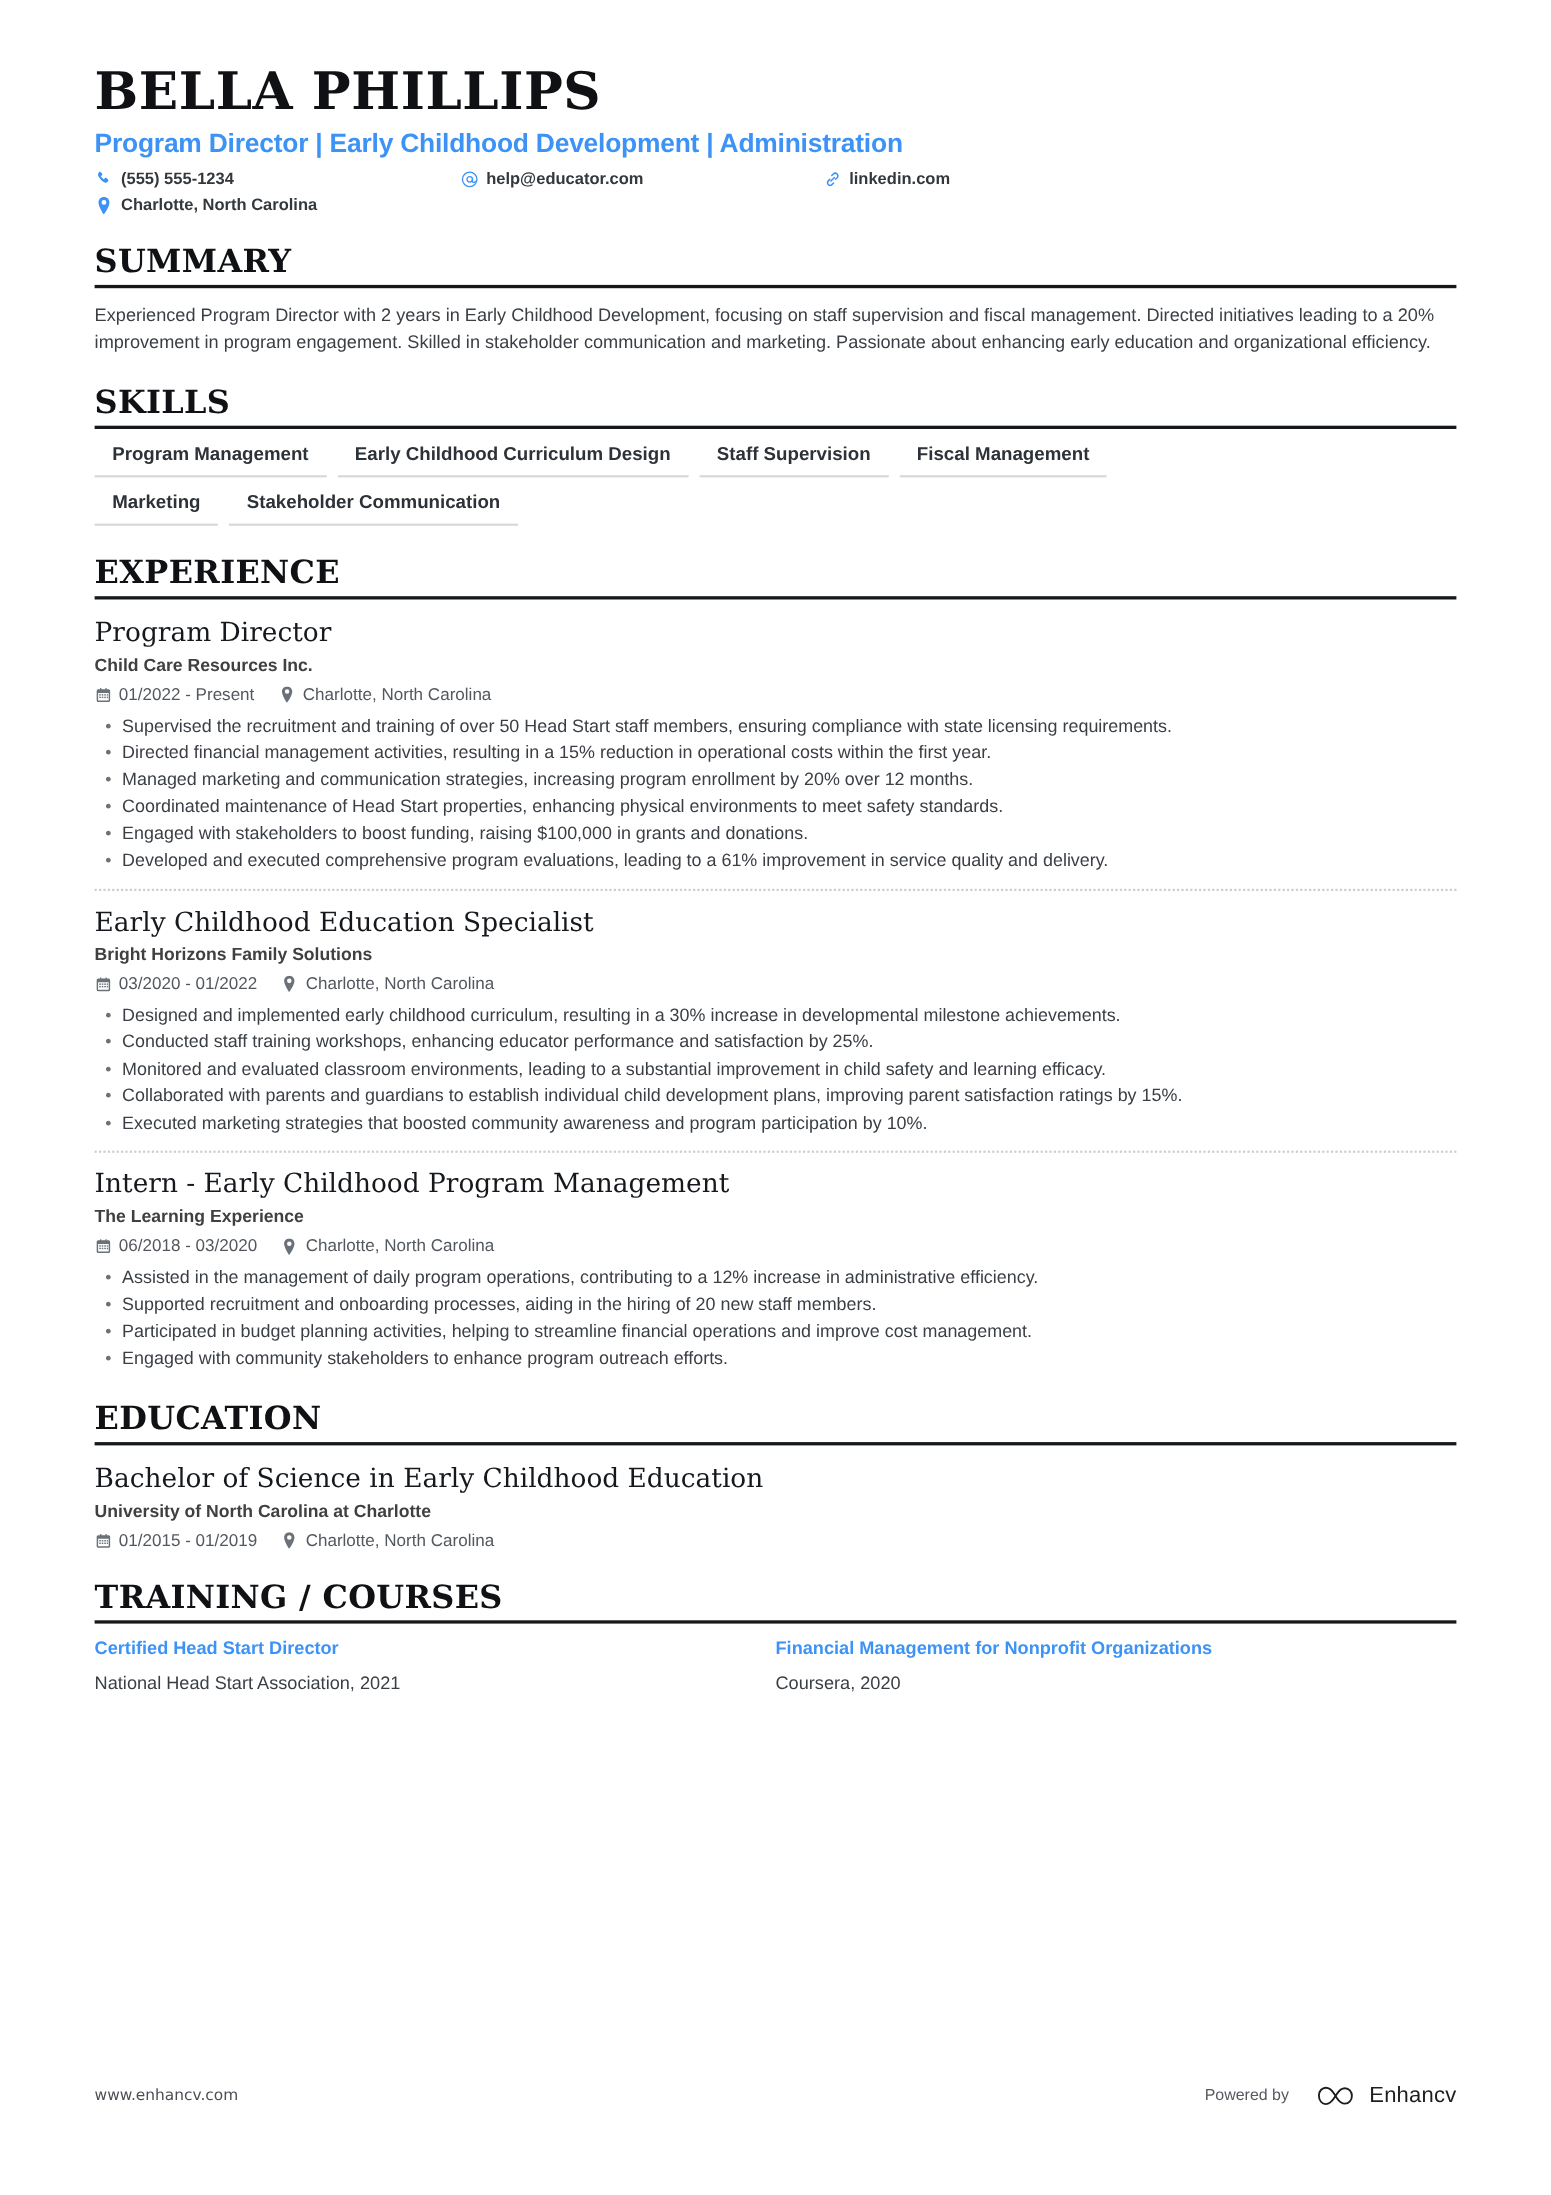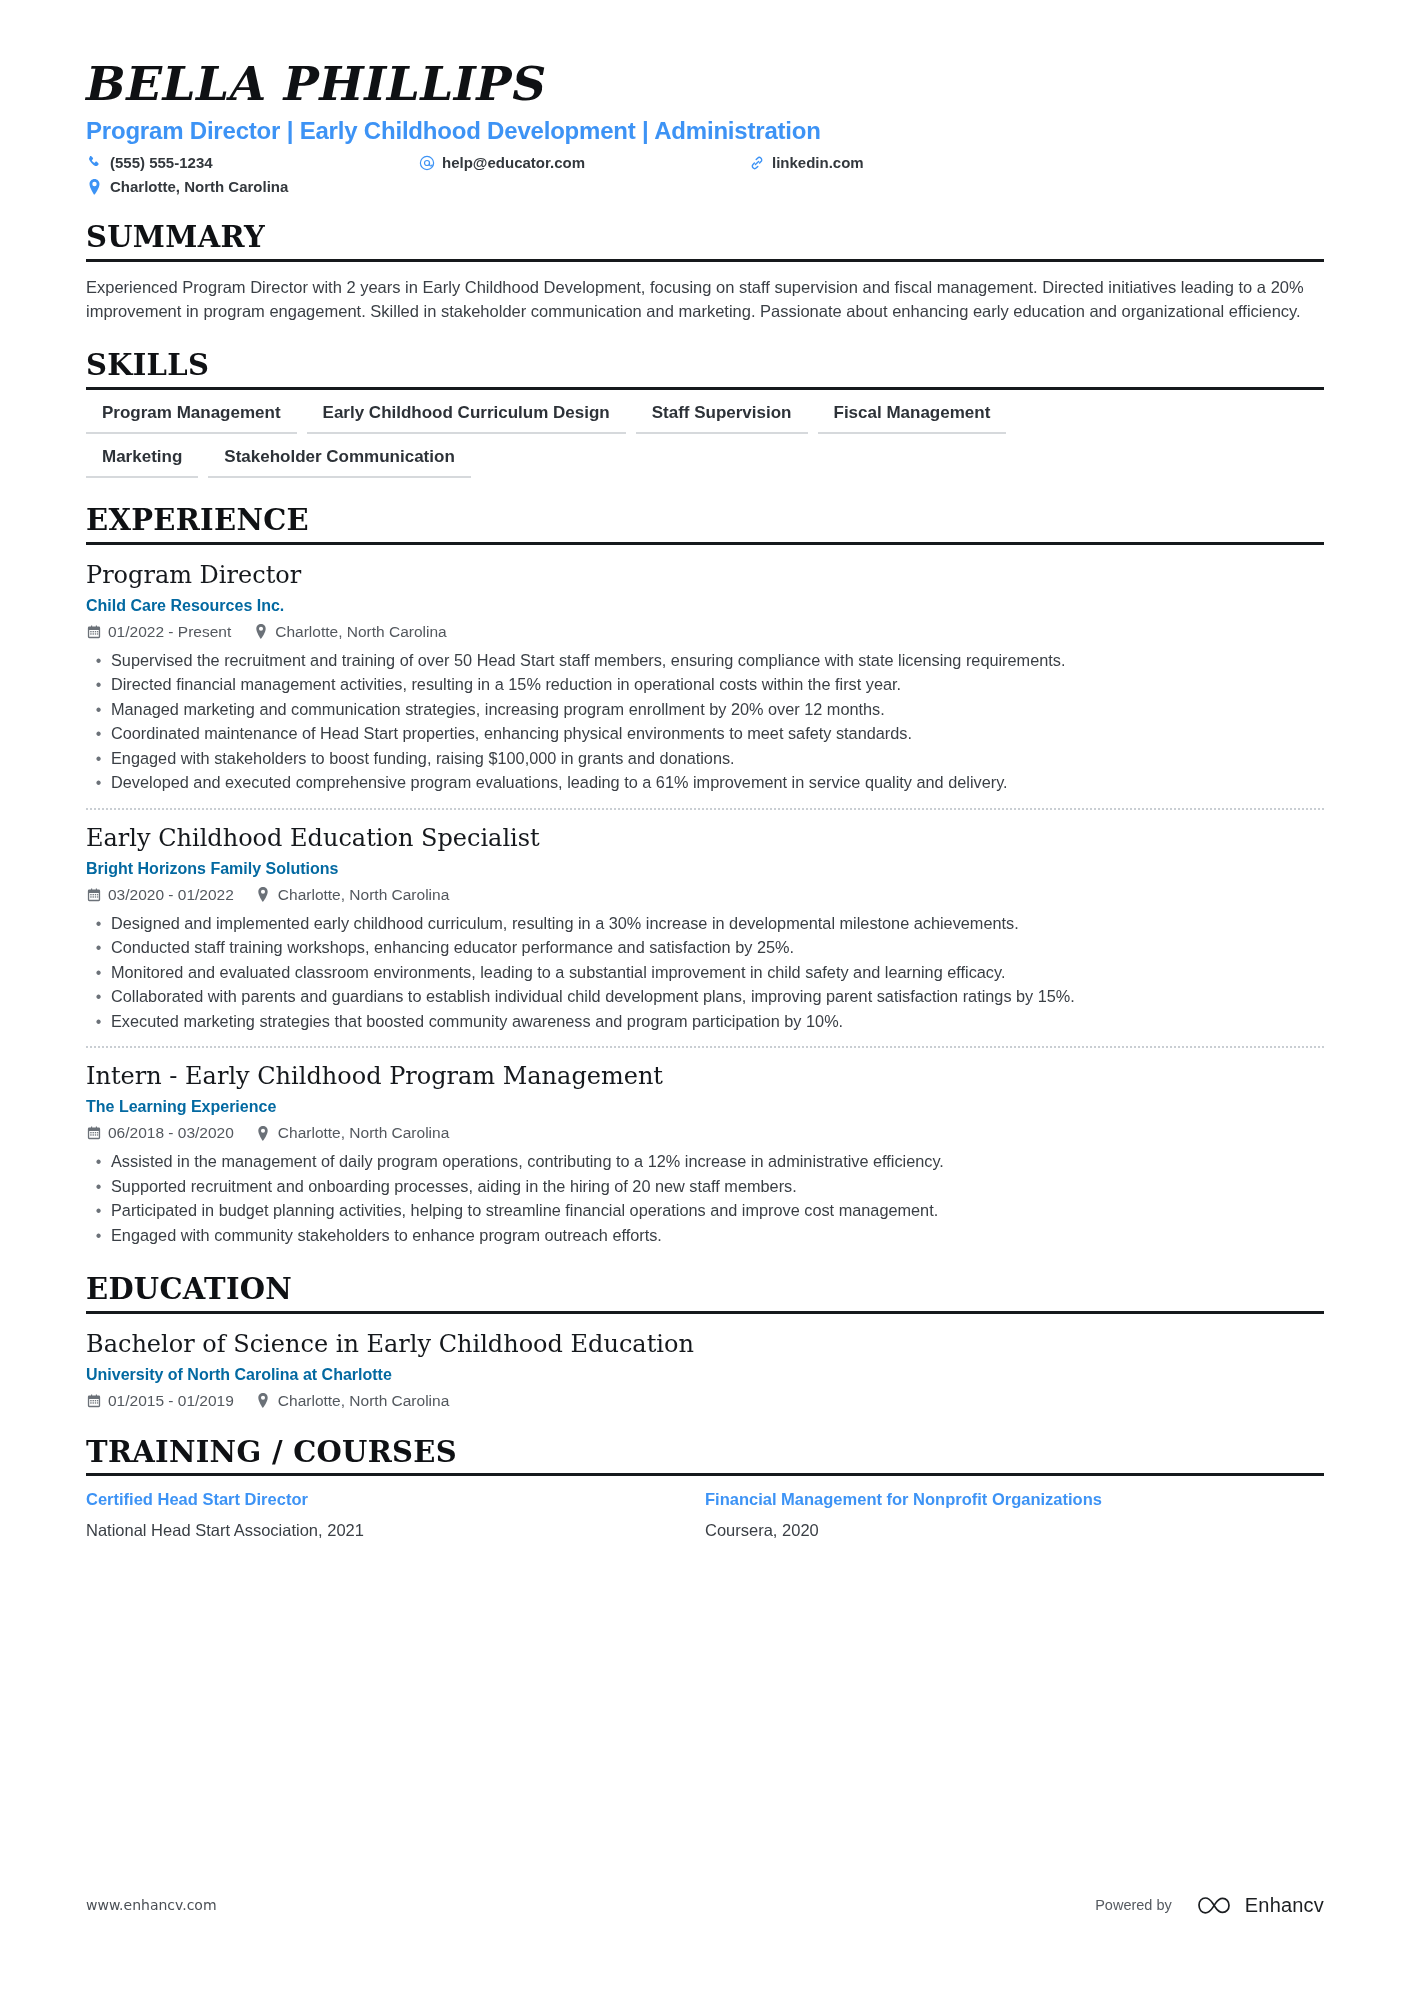--- a/index.html
+++ b/index.html
@@ -25,21 +25,20 @@
   }
 
   
   .name {
     font-family:"DejaVu Serif", "Liberation Serif", serif;
     font-size:47px;
     font-weight:bold;
     letter-spacing:0.5px;
     color:#0f1114;
     line-height:1.12;
-    font-style:italic;
   }
   .headline {
     font-family:Liberation Sans, sans-serif;
     font-size:24px;
     font-weight:bold;
     color:#3d93f5;
     margin-top:6px;
     line-height:1.2;
     letter-spacing:-0.2px;
   }
@@ -126,21 +125,21 @@
   .entry-title {
     font-family:"DejaVu Serif", "Liberation Serif", serif;
     font-size:24px;
     font-weight:normal;
     color:#15181c;
     line-height:1.25;
   }
   .entry-org {
     font-size:16px;
     font-weight:bold;
-    color:#0369a1;
+    color:#404040;
     margin-top:6px;
     line-height:1.2;
   }
   .entry-meta {
     display:flex;
     align-items:center;
     margin-top:8px;
     font-size:15.5px;
     color:#53585e;
   }

